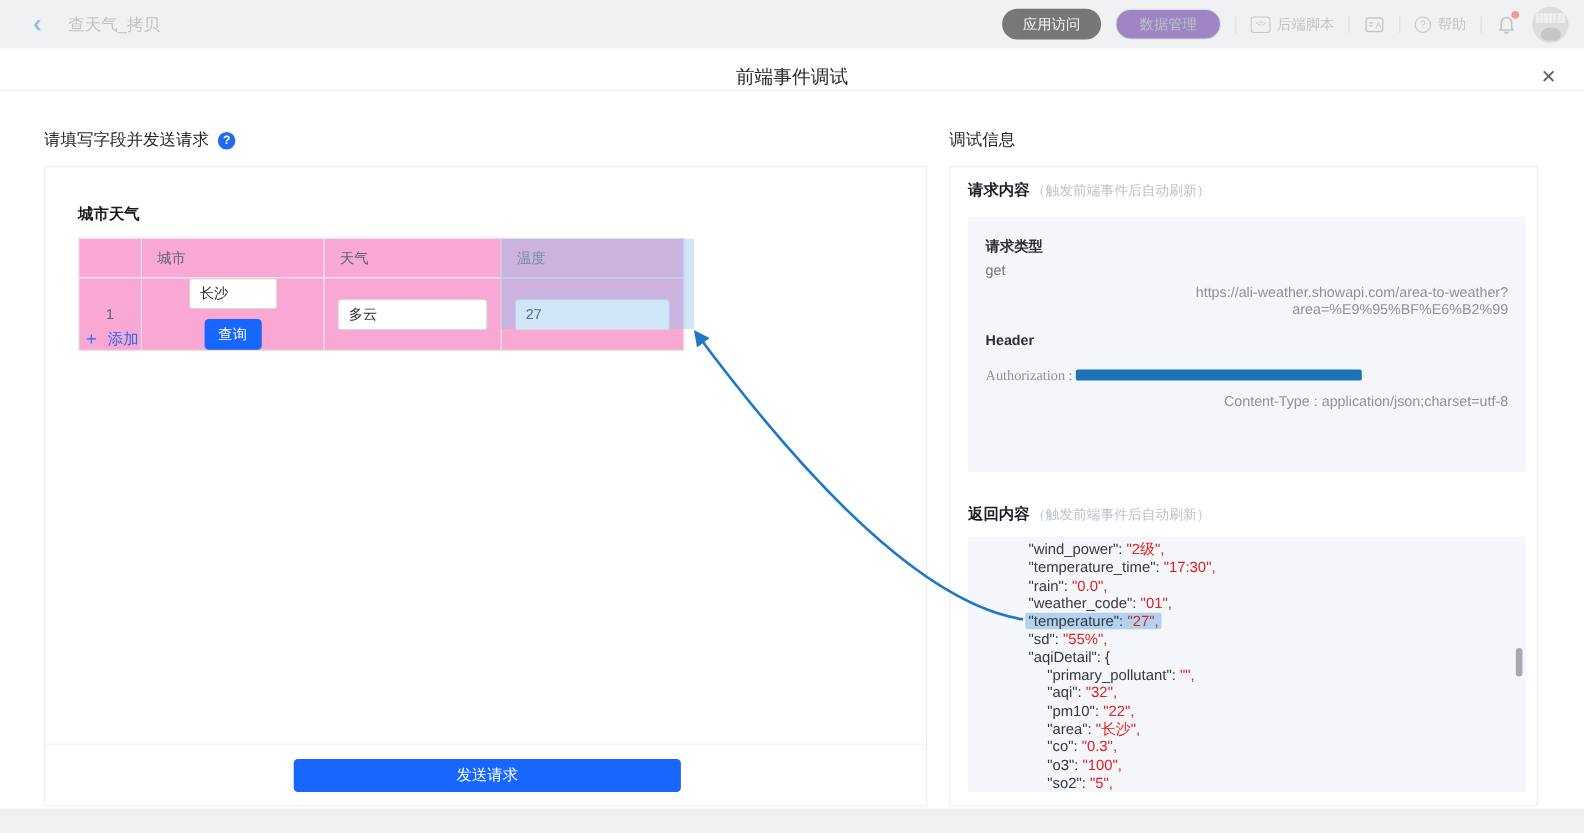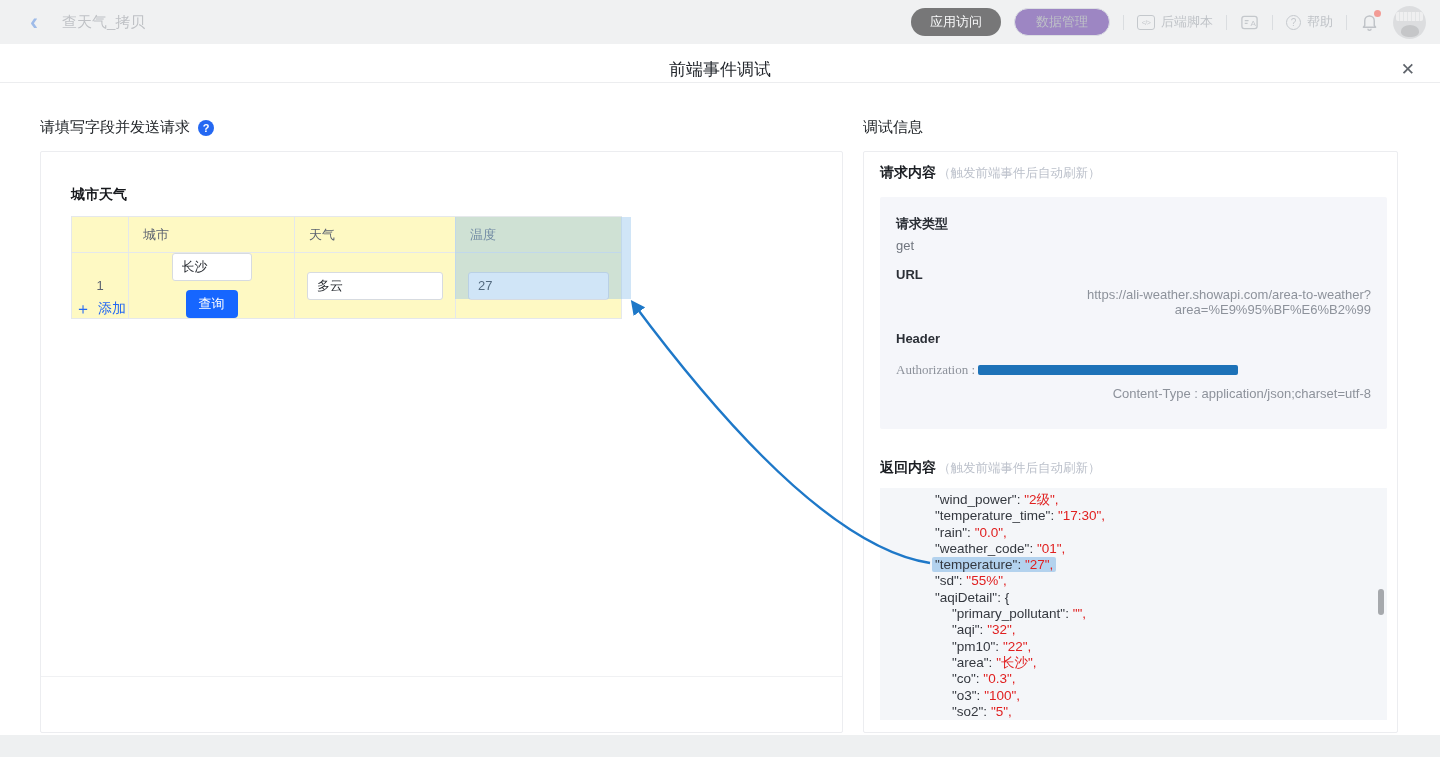--- a/index.html
+++ b/index.html
@@ -39,21 +39,21 @@
 
   .panel-title-row{position:absolute;display:flex;align-items:center;gap:8px;font-size:15px;color:#212529;}
   .help-dot{width:16px;height:16px;border-radius:50%;background:#2468f2;color:#fff;font-size:11px;
     font-weight:700;display:flex;align-items:center;justify-content:center;}
 
   .card{position:absolute;background:#fff;border:1px solid #ecedf0;border-radius:2px;}
 
   
   .tbl-title{position:absolute;left:30px;top:34px;font-size:14px;font-weight:700;color:#17191d;}
   table.grid{position:absolute;left:30px;top:64px;width:550px;border-collapse:collapse;table-layout:fixed;}
-  .grid th,.grid td{border:1px solid #e5e8eb;background:#fef9c3;}
+  .grid th,.grid td{border:1px solid #e5e8eb;background:#f9a8d4;}
   .grid th{height:36px;font-weight:400;color:#5c6370;font-size:13px;text-align:left;padding-left:14px;}
   .grid td{height:40px;padding:0 12px;}
   .cell-flex{display:flex;align-items:center;gap:9px;flex-direction:column;}
   .inp{height:28px;border:1px solid #d7dbe0;border-radius:3px;padding:0 9px;font-size:13px;
     color:#272b31;width:100%;background:#fff;font-family:inherit;}
   .inp-city{width:80px;flex:none;}
   .btn-sm{height:28px;width:52px;background:#1666ff;color:#fff;border:none;border-radius:4px;
     font-size:13px;font-family:inherit;cursor:pointer;flex:none;}
   .idx-cell{text-align:center;color:#5c6370;font-size:13px;}
   .add-link{position:absolute;left:34px;top:148px;display:flex;align-items:center;gap:7px;
@@ -173,39 +173,39 @@
           <td><input class="inp" value="多云" style=""></td>
           <td><input class="inp" value="27" style=""></td>
         </tr>
       </tbody>
     </table>
     <div class="add-link">
       <span class="plus">＋</span>
       <span>添加</span>
     </div>
     <div class="card-divider"></div>
+    <button class="send-btn">发送请求</button>
   </div>
 
   <div class="hl-overlay"></div>
 
   <div class="panel-title-row" style="left:863px;top:118px;">
     <span>调试信息</span>
   </div>
 
   <div class="card" style="left:863px;top:151px;width:535px;height:582px;">
 
     <div class="section-head" style="top:12px;">
       <span class="t">请求内容</span>
       <span class="n">（触发前端事件后自动刷新）</span>
     </div>
 
     <div class="info-box">
       <div class="info-label">请求类型</div>
       <div class="info-value">get</div>
-      <div class="info-label mt14">URL</div>
       <div class="url-value">https://ali-weather.showapi.com/area-to-weather?area=%E9%95%BF%E6%B2%99</div>
       <div class="info-label mt14">Header</div>
       <div class="auth-row">
         <span>Authorization :</span>
         <span class="auth-bar"></span>
       </div>
       <div class="hdr-value" style="margin-top:8px;">Content-Type : application/json;charset=utf-8</div>
     </div>
 
     <div class="section-head" style="top:307px;">

